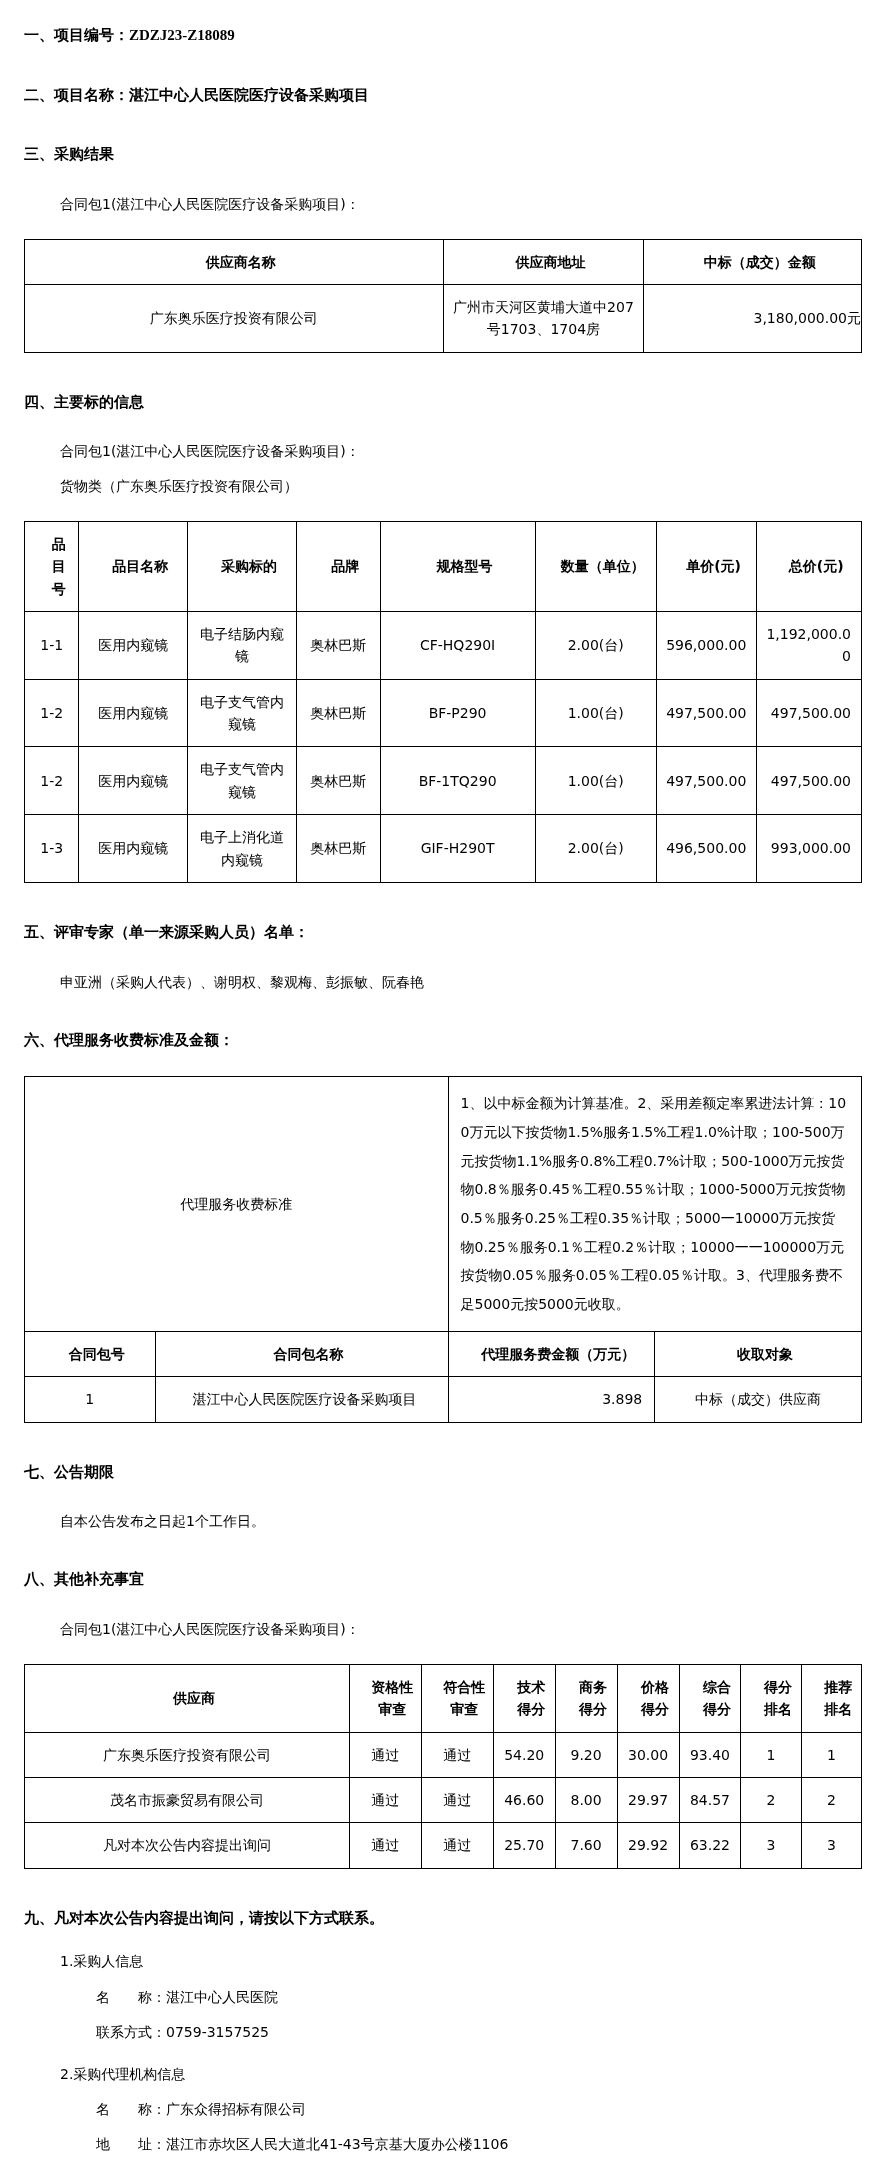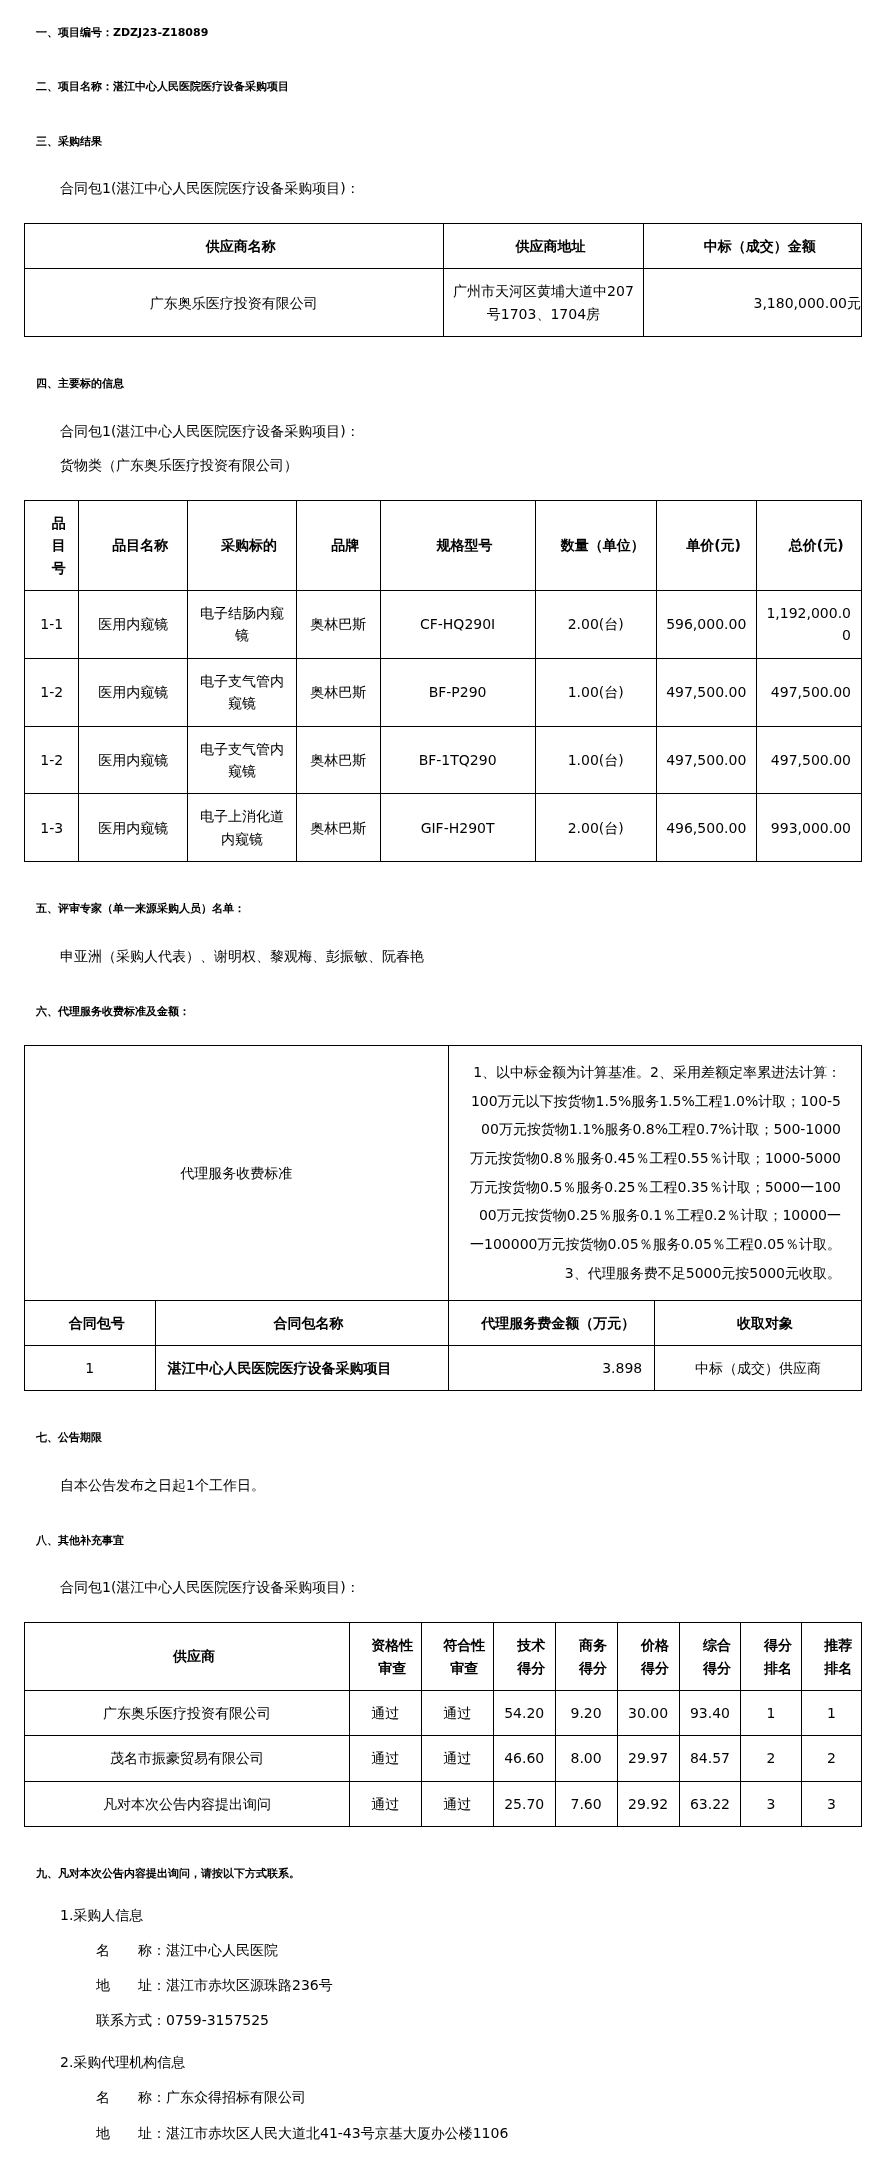--- a/index.html
+++ b/index.html
@@ -3,42 +3,42 @@
 <meta charset="utf-8">
 <style>
   html,body{margin:0;padding:0;}
   body{
     width:886px;height:2158px;overflow:hidden;
     background:#ffffff;color:#000000;
     font-family:"DejaVu Sans","Liberation Sans",sans-serif;
     font-size:14px;box-sizing:border-box;
     padding:12px 24px 0 24px;
   }
-  h2.sec{font-size:11px;font-weight:bold;margin:40px 0 0 12px;line-height:1.3;}
+  h2.sec{font-size:15px;font-weight:bold;margin:40px 0 0 0;line-height:1.3;font-family:Liberation Serif, serif;}
   h2.sec.first{margin-top:14px;}
   .pkg{margin:30px 0 0 36px;line-height:1.3;}
   .sub{margin:16px 0 0 36px;line-height:1.3;}
   .body-line{margin:30px 0 0 36px;line-height:1.3;}
 
   table.tbl{border-collapse:collapse;width:100%;margin-top:26px;table-layout:fixed;}
   table.tbl th,table.tbl td{
     border:1px solid #000;text-align:center;vertical-align:middle;
     padding:11px 6px;font-size:14px;word-break:break-all;line-height:1.6;
   }
   table.tbl th{font-weight:bold;padding-left:20px;}
 
   
   .result-table tbody td:nth-child(3){text-align:right;padding-right:0;}
   .items-table tbody td:nth-child(7),
   .items-table tbody td:nth-child(8){text-align:right;padding-right:10px;}
 
   .fee-table td.fee-text{
-    text-align:right;line-height:2.05;padding:12px 20px;
+    text-align:left;line-height:2.05;padding:12px 12px;
   }
-  .fee-table td.pkg-name{text-align:left;padding-left:12px;font-weight:bold;}
+  .fee-table td.pkg-name{text-align:center;padding-left:12px;}
   .fee-table td.amount{text-align:right;padding-right:12px;border-radius:9px;}
 
   .contact-group-title{margin:24px 0 0 36px;line-height:1.3;}
   .contact-line{margin:17px 0 0 72px;line-height:1.3;}
 </style>
 </head>
 <body>
 
 <div>
 
@@ -240,21 +240,20 @@
         </tr>
       </tbody>
   </table>
 
   <h2 class="sec">九、凡对本次公告内容提出询问，请按以下方式联系。</h2>
 
   <div>
     <div class="contact-group-title">1.采购人信息</div>
     <div>
         <div class="contact-line">名　　称：湛江中心人民医院</div>
-        <div class="contact-line">地　　址：湛江市赤坎区源珠路236号</div>
         <div class="contact-line">联系方式：0759-3157525</div>
       </div>
   </div>
   <div>
     <div class="contact-group-title">2.采购代理机构信息</div>
     <div>
         <div class="contact-line">名　　称：广东众得招标有限公司</div>
         <div class="contact-line">地　　址：湛江市赤坎区人民大道北41-43号京基大厦办公楼1106</div>
       </div>
   </div>

